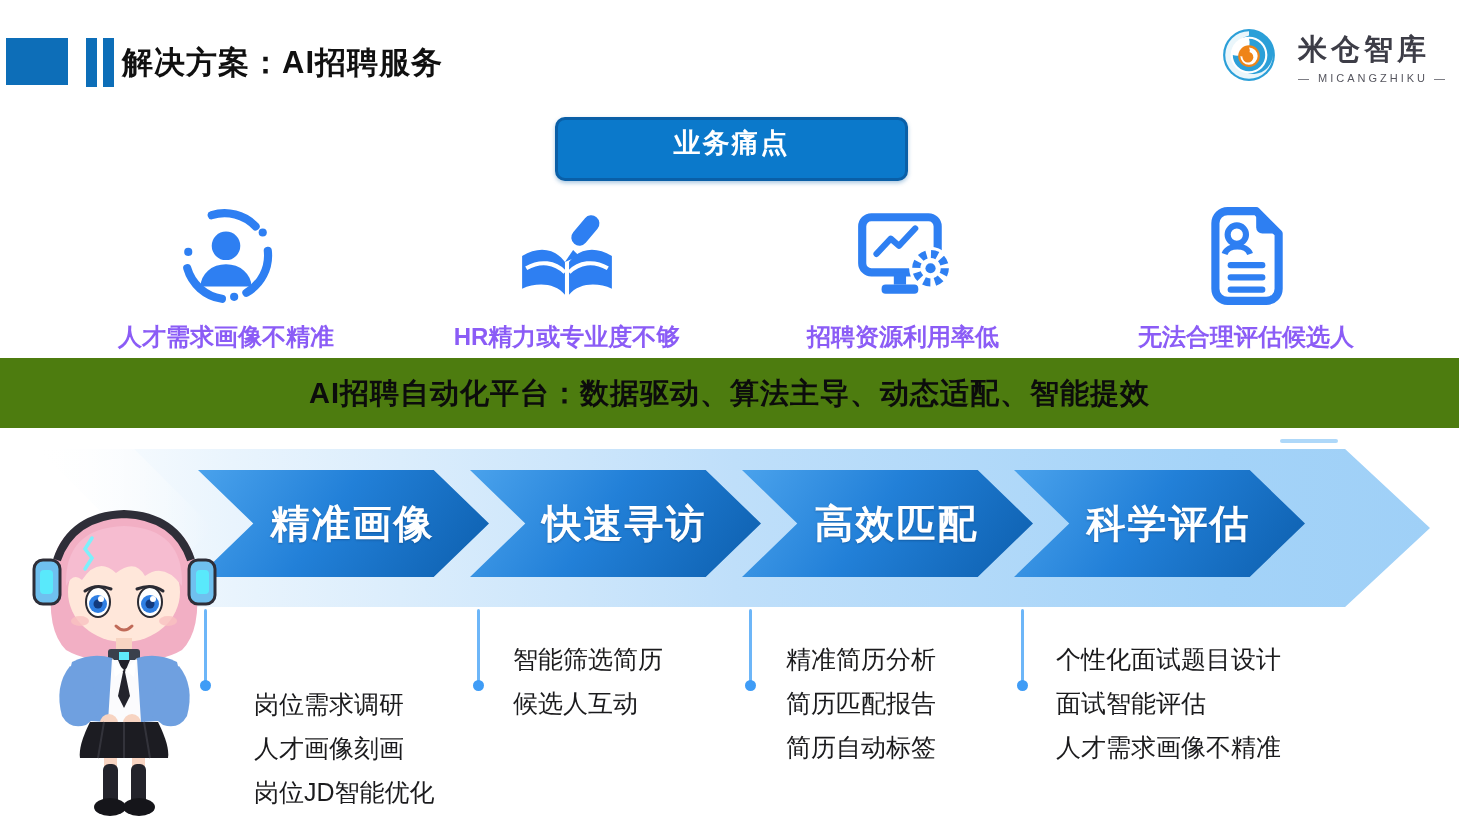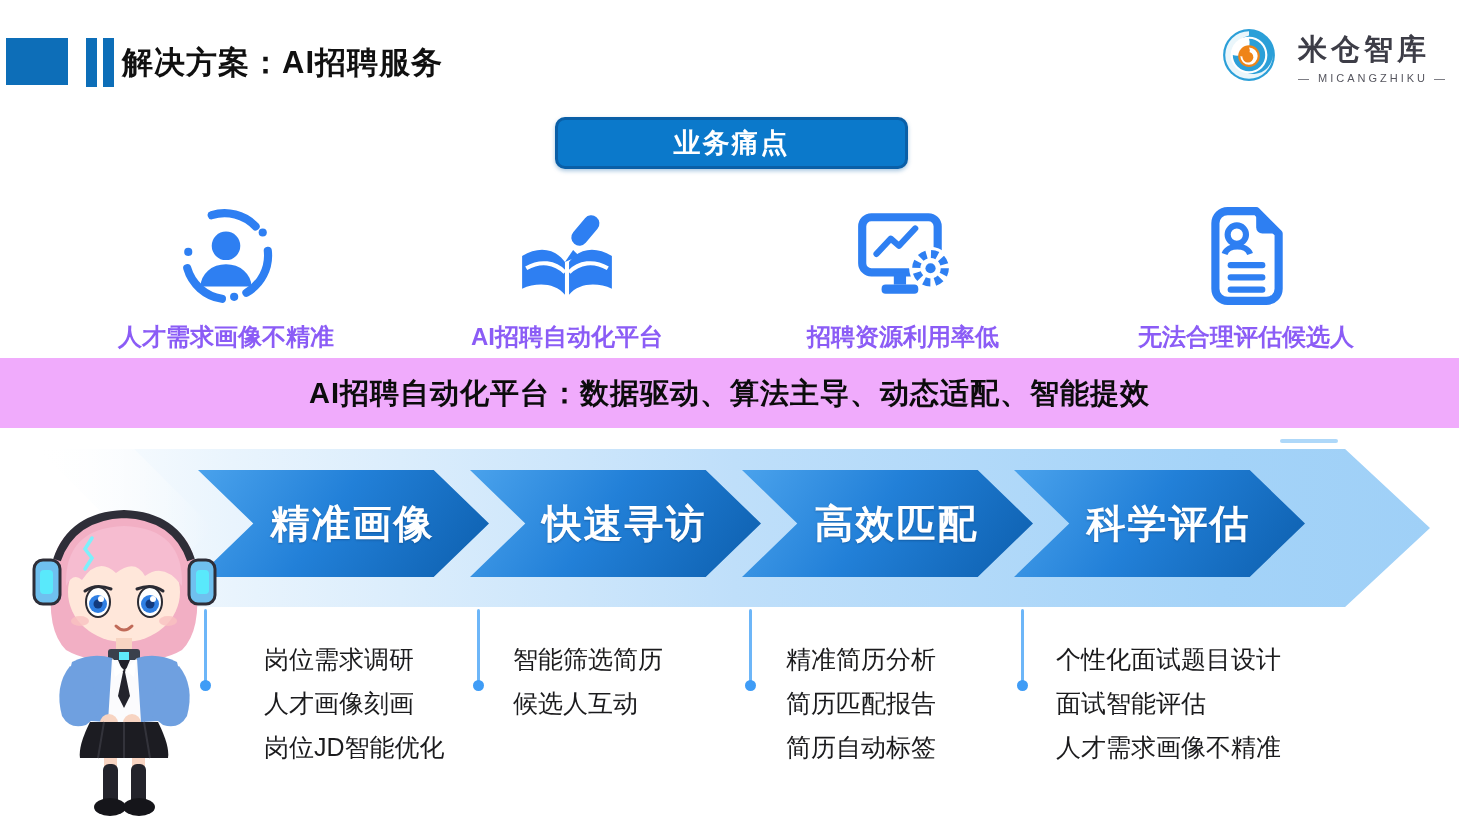--- a/index.html
+++ b/index.html
@@ -13,31 +13,31 @@
   .hdr-bar1{ position:absolute; left:86px; top:38px; width:11px; height:49px; background:#0d6eb8; }
   .hdr-bar2{ position:absolute; left:103px; top:38px; width:11px; height:49px; background:#0d6eb8; }
   .page-title{ position:absolute; left:122px; top:38px; height:49px; line-height:49px;
     font-size:31px; font-weight:800; color:#101010; letter-spacing:1px; }
   .logo{ position:absolute; left:1222px; top:28px; display:flex; align-items:center; }
   .logo svg{ width:54px; height:54px; }
   .logo-text{ margin-left:22px; }
   .logo-name{ font-size:29px; font-weight:600; color:#3d3d47; letter-spacing:4px; }
   .logo-sub{ font-size:11px; color:#55555e; letter-spacing:3px; margin-top:2px; }
   
-  .badge{ position:absolute; left:555px; top:117px; width:353px; height:52px;
+  .badge{ position:absolute; left:555px; top:117px; width:353px; height:64px;
     background:#0b79cb; border:3px solid #0a5fa7; border-radius:10px;
     color:#fff; font-size:27px; font-weight:700; text-align:center; line-height:46px;
     letter-spacing:2px; box-shadow:0 2px 4px rgba(10,95,167,.35); }
   .pain-item{ position:absolute; top:205px; width:260px; text-align:center; }
   .pain-item .p-icon{ display:flex; justify-content:center; height:102px; }
   .pain-item .p-icon svg{ width:102px; height:102px; }
   .pain-label{ margin-top:14px; font-size:24px; font-weight:700; color:#8b5cf6; white-space:nowrap; }
   .pi-0{ left:96px; } .pi-1{ left:437px; } .pi-2{ left:773px; } .pi-3{ left:1116px; }
   
-  .banner{ position:absolute; left:0; top:358px; width:1459px; height:70px; background:#f0abfc;
+  .banner{ position:absolute; left:0; top:358px; width:1459px; height:70px; background:#4d7c0f;
     text-align:center; line-height:70px; font-size:29px; font-weight:800; color:#0c0c0c; letter-spacing:1px; }
   
   .band{ position:absolute; left:38px; top:449px; width:1392px; height:158px;
     background:linear-gradient(90deg,#ffffff 0%,#e9f4fd 14%,#bfdffa 50%,#a4d3f8 85%,#9fd0f7 100%);
     clip-path:polygon(0 0,93.9% 0,100% 50%,93.9% 100%,0 100%,5.7% 50%); }
   .band-white-chev{ position:absolute; left:38px; top:449px; width:175px; height:158px;
     background:linear-gradient(90deg,rgba(255,255,255,.98),rgba(255,255,255,0));
     clip-path:polygon(0 0,55% 0,100% 50%,55% 100%,0 100%); }
   .band-dash{ position:absolute; left:1280px; top:439px; width:58px; height:4px;
     background:#aed8f9; border-radius:2px; }
@@ -48,21 +48,21 @@
     filter:drop-shadow(2px 3px 3px rgba(13,95,174,.35)); }
   .chevron span{ color:#fff; font-size:39px; font-weight:800; letter-spacing:2px; padding-left:18px;
     text-shadow:0 1px 2px rgba(0,40,90,.35); }
   .ch-0{ left:198px; } .ch-1{ left:470px; } .ch-2{ left:742px; } .ch-3{ left:1014px; }
   
   .conn{ position:absolute; top:609px; width:3px; height:76px; background:#6db6f8; border-radius:2px; }
   .conn::after{ content:""; position:absolute; left:-4px; bottom:-6px; width:11px; height:11px;
     border-radius:50%; background:#3f9cf6; }
   .cn-0{ left:204px; } .cn-1{ left:477px; } .cn-2{ left:749px; } .cn-3{ left:1021px; }
   .tasks{ position:absolute; top:637px; font-size:25px; font-weight:500; color:#1b1b1d; line-height:44px; }
-  .tk-0{ left:264px; } .tk-1{ left:513px; } .tk-2{ left:786px; } .tk-3{ left:1056px; }
+  .tk-0{ left:254px;margin-top:45px; } .tk-1{ left:513px; } .tk-2{ left:786px; } .tk-3{ left:1056px; }
   
   .mascot{ position:absolute; left:12px; top:500px; width:225px; height:318px; }
 </style>
 </head>
 <body>
 
 <div class="slide">
 
   <div class="hdr-rect"></div>
   <div class="hdr-bar1"></div>
@@ -109,21 +109,21 @@
     <div class="p-icon">
       <svg viewBox="0 0 100 100" fill="#2e7ff2">
         <rect x="60" y="8" width="16" height="34" rx="8" transform="rotate(40 68 25)"></rect>
         <path d="M48,56 L56,44 L62,50 Z"></path>
         <path d="M6,50 C22,40 38,42 48,56 L48,88 C38,76 20,76 6,82 Z"></path>
         <path d="M94,50 C78,40 62,42 52,56 L52,88 C62,76 80,76 94,82 Z"></path>
         <path d="M10,62 C24,54 38,56 48,66" stroke="#ffffff" stroke-width="4" fill="none"></path>
         <path d="M90,62 C76,54 62,56 52,66" stroke="#ffffff" stroke-width="4" fill="none"></path>
       </svg>
     </div>
-    <div class="pain-label">AI招聘自动化平台</div>
+    <div class="pain-label">HR精力或专业度不够</div>
   </div>
 
   <div class="pain-item pi-2">
     <div class="p-icon">
       <svg viewBox="0 0 100 100">
         <rect x="10" y="12" width="74" height="54" rx="9" fill="none" stroke="#2e7ff2" stroke-width="8"></rect>
         <polyline points="24,48 38,33 46,40 62,23" fill="none" stroke="#2e7ff2" stroke-width="6" stroke-linecap="round" stroke-linejoin="round"></polyline>
         <rect x="41" y="66" width="12" height="12" fill="#2e7ff2"></rect>
         <rect x="29" y="78" width="36" height="9" rx="4" fill="#2e7ff2"></rect>
         <circle cx="77" cy="62" r="21" fill="#ffffff"></circle>

